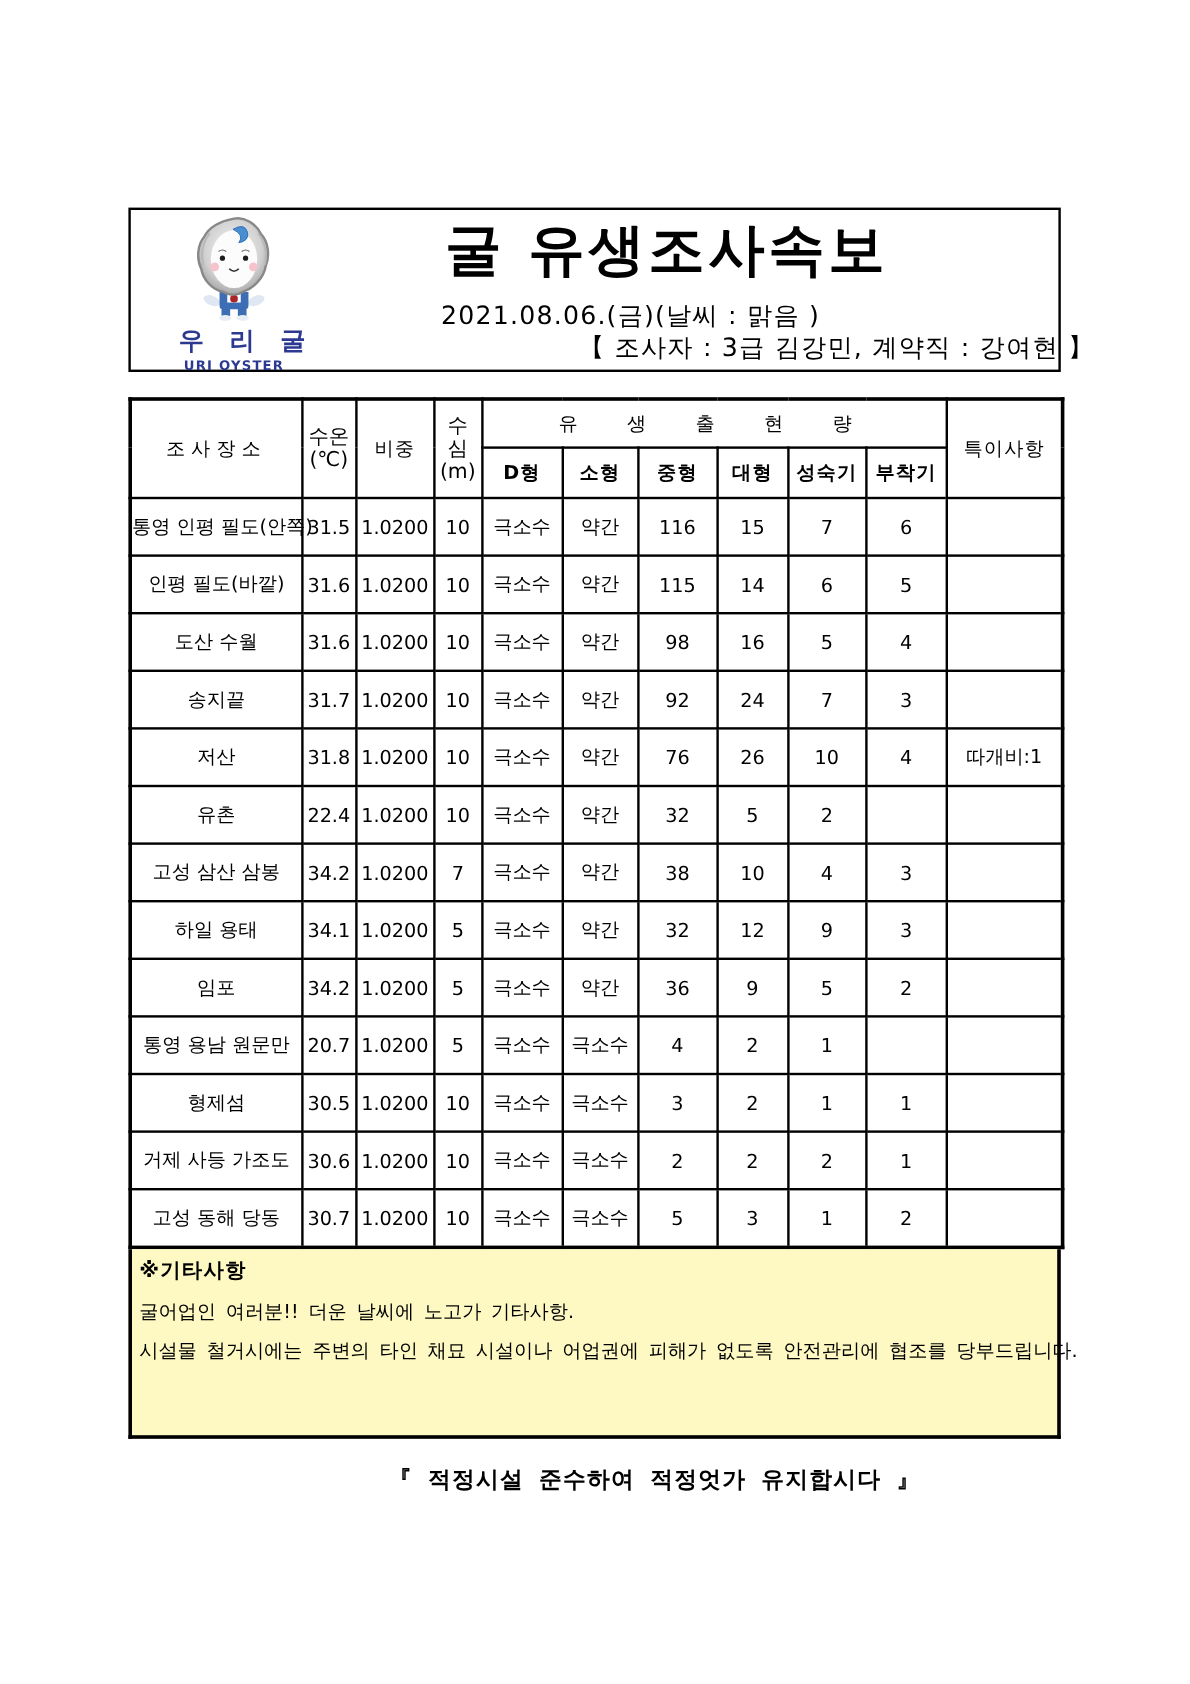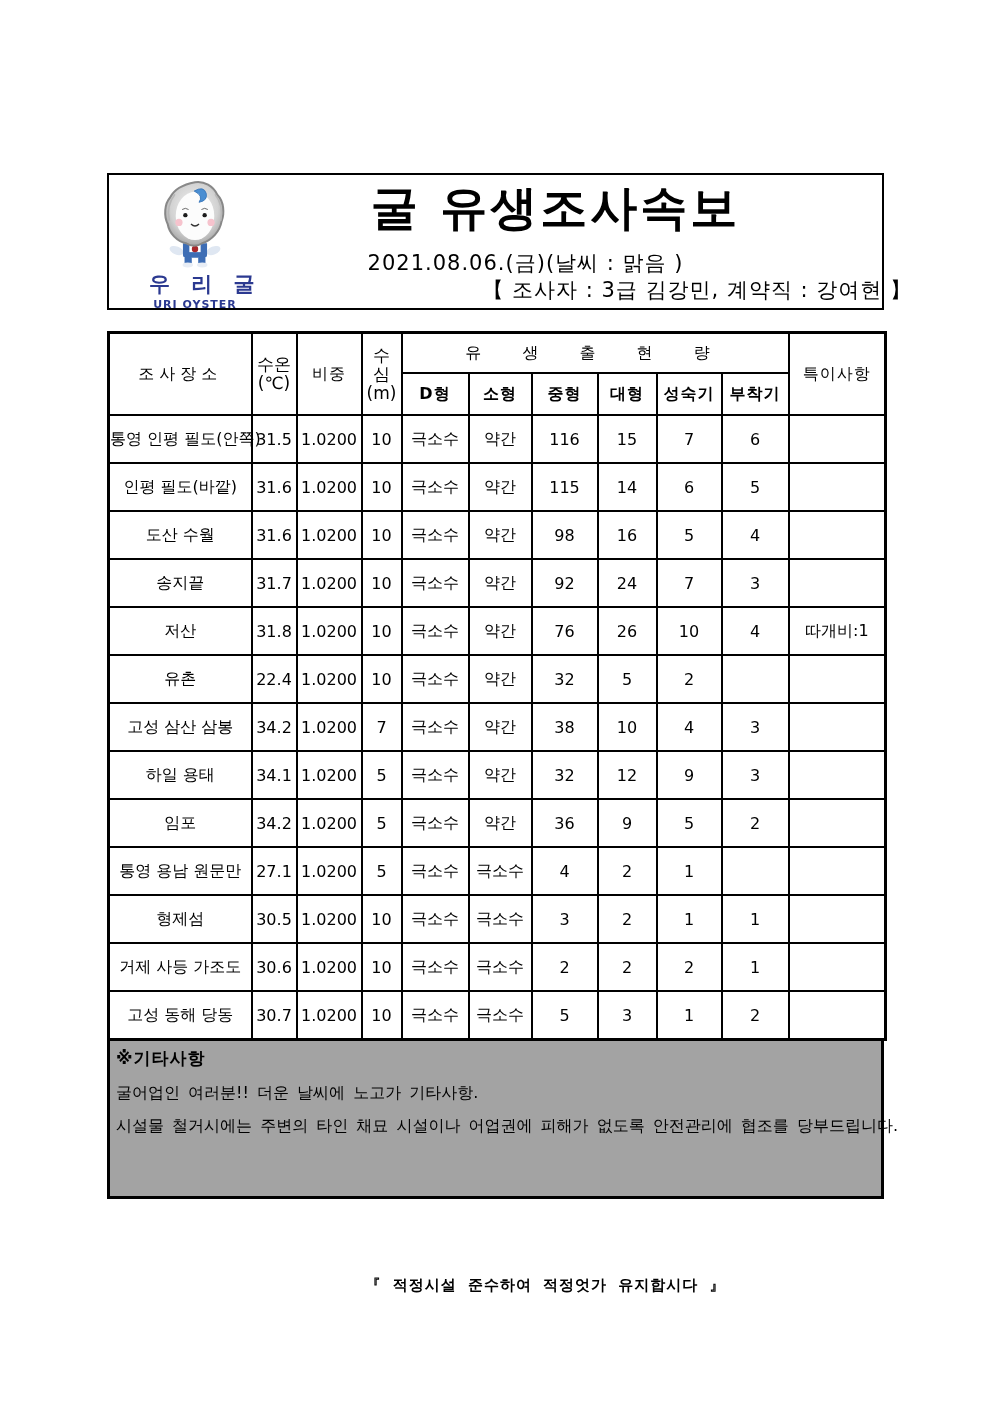--- a/index.html
+++ b/index.html
@@ -55,31 +55,31 @@
   .th-larvae { font-size:18px; letter-spacing:15px; word-spacing:6px; white-space:nowrap; }
   .th-sub    { font-size:16px; letter-spacing:1px; }
   .th-notes  { font-size:19px; letter-spacing:1px;font-family:Liberation Mono, monospace; }
 
   td.loc { text-align:right; padding-right:13px; font-size:15px; white-space:nowrap; }
   td.note-cell { font-size:14px; }
 
   
   .notes {
     width:777px; box-sizing:border-box; min-height:158px;
-    border:3px solid #000; border-top:none; background:#a3a3a3;
+    border:3px solid #000; border-top:none; background:#fef9c3;
     padding:5px 8px 8px 6px;
   }
   .notes-heading { font-size:17px; font-weight:bold; letter-spacing:1px; margin:1px 0 6px 0; }
   .notes-line { font-size:16px; line-height:33px; word-spacing:3px; white-space:nowrap; }
 
   
   .slogan {
-    position:absolute; left:107px; top:1276px; width:777px; text-align:center;
+    position:absolute; left:107px; top:1220px; width:777px; text-align:center;
     transform:translateX(50px);
-    font-size:15px; font-weight:bold; letter-spacing:1px; word-spacing:5px; white-space:nowrap;
+    font-size:19px; font-weight:bold; letter-spacing:1px; word-spacing:5px; white-space:nowrap;
   }
 </style>
 </head>
 <body>
 
 <div class="header-box">
   <div class="logo">
     <svg viewBox="0 0 100 112" aria-hidden="true">
       <defs>
         <radialGradient id="shellg" cx="50%" cy="42%" r="62%">
@@ -280,21 +280,21 @@
           <td>극소수</td>
           <td>약간</td>
           <td>36</td>
           <td>9</td>
           <td>5</td>
           <td>2</td>
           <td class="note-cell"></td>
         </tr>
         <tr>
           <td class="loc">통영 용남 원문만</td>
-          <td>27.1</td>
+          <td>20.7</td>
           <td>1.0200</td>
           <td>5</td>
           <td>극소수</td>
           <td>극소수</td>
           <td>4</td>
           <td>2</td>
           <td>1</td>
           <td></td>
           <td class="note-cell"></td>
         </tr>

